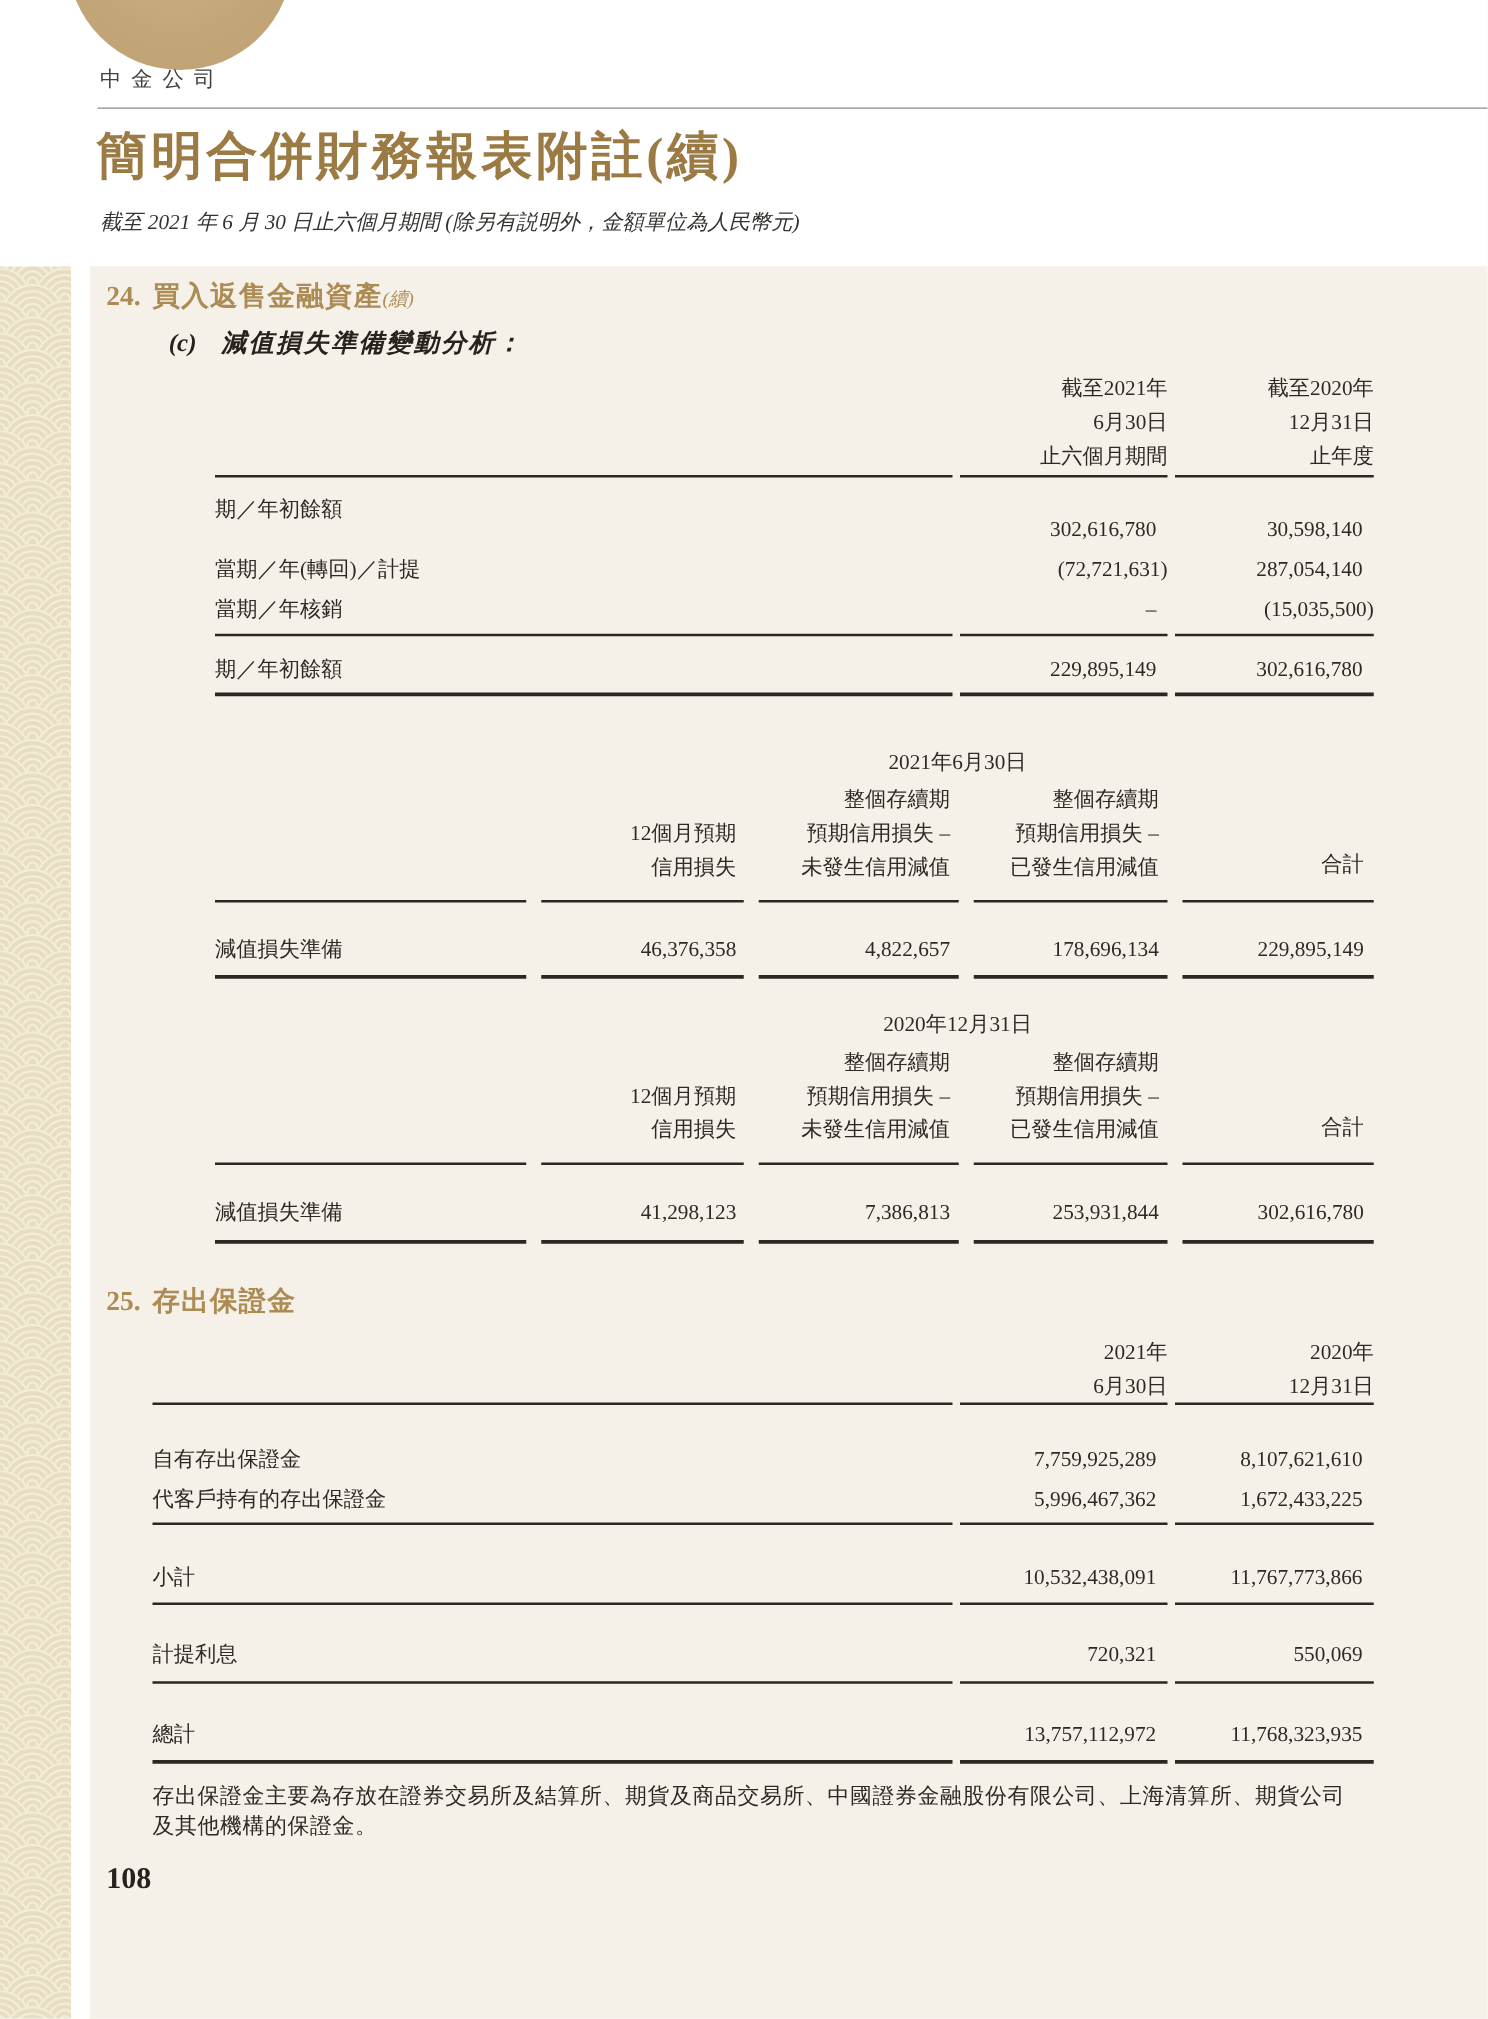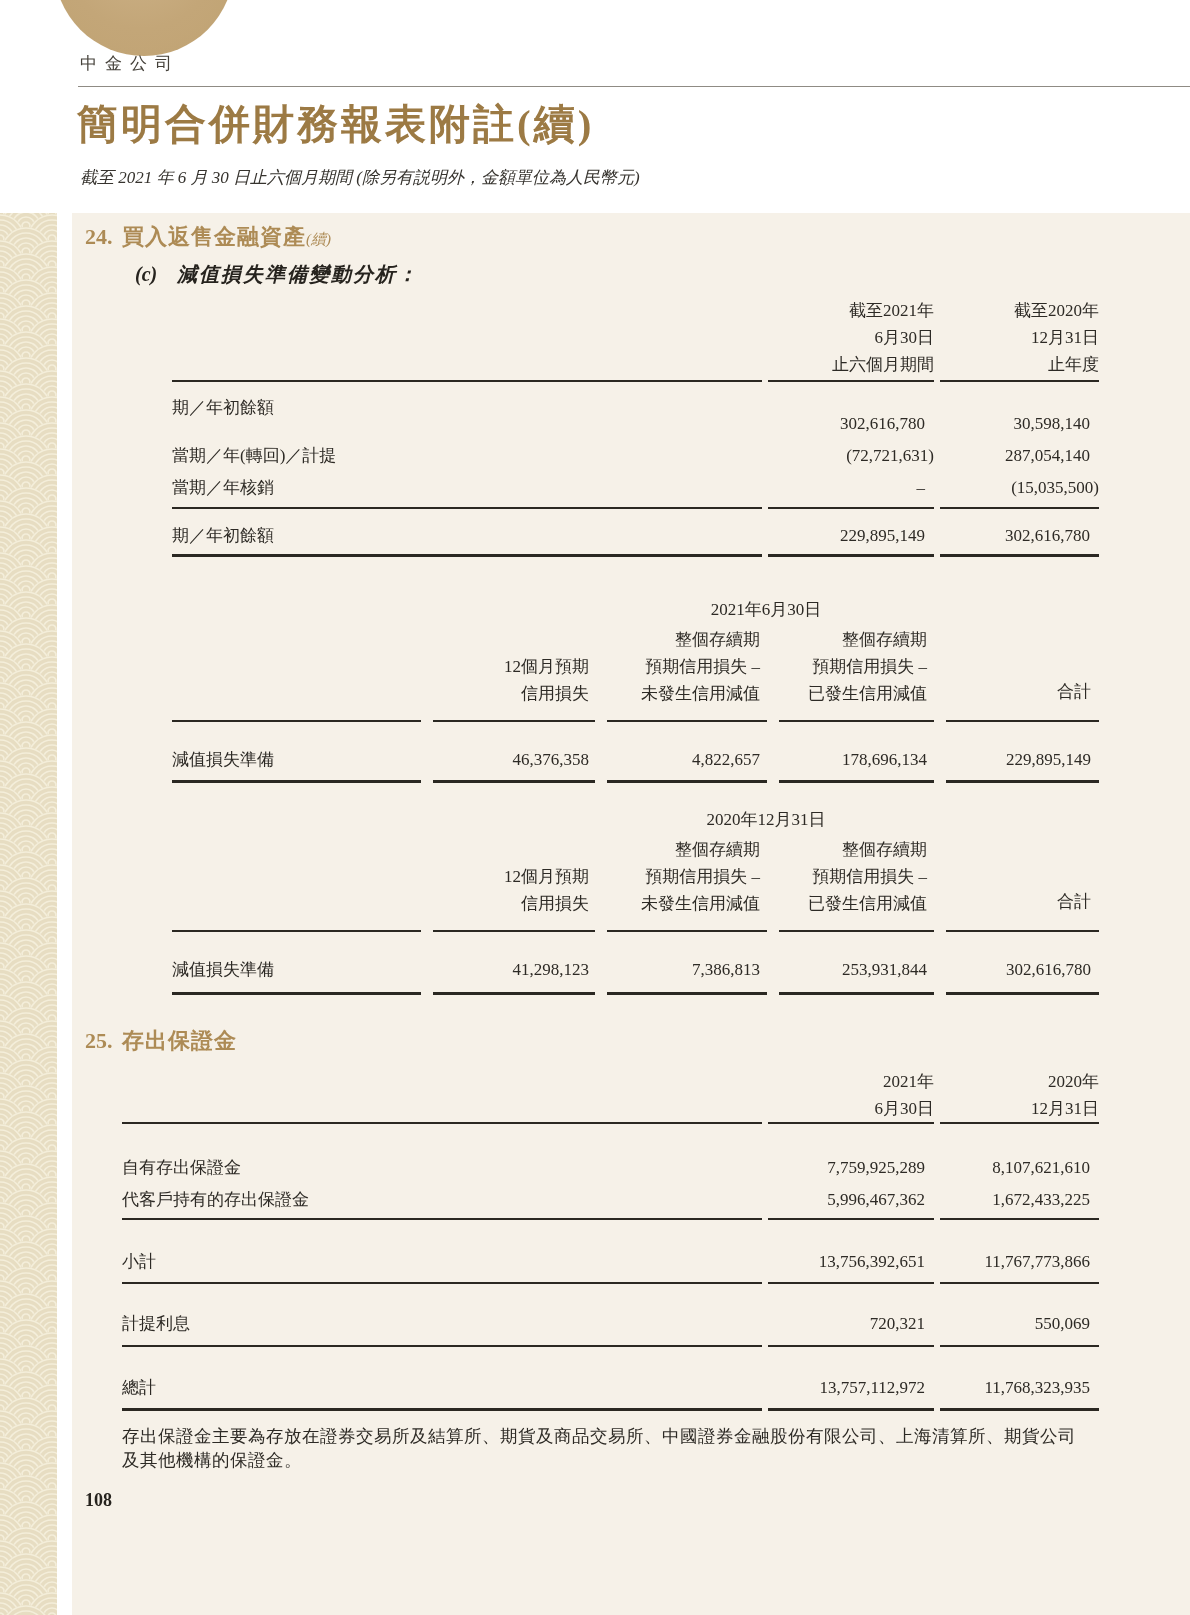--- a/index.html
+++ b/index.html
@@ -48,21 +48,21 @@
   .seg{position:absolute;height:1.5px;background:#2b2822;}
   .h2{height:2px;}.h25{height:2.5px;}.h3{height:3px;}
   .aL{left:172px;width:590px;}.a1{left:768px;width:166px;}.a2{left:940px;width:159px;}
   .dL{left:122px;width:640px;}
   .bL{left:172px;width:249px;}.b1{left:433px;width:162px;}.b2{left:607px;width:160px;}
   .b3{left:779px;width:155px;}.b4{left:946px;width:153px;}
 
   
   .note{position:absolute;left:122px;top:1424px;width:970px;font-size:17.5px;line-height:24px;
         letter-spacing:0.5px;color:#2d2a25;}
-  .pagenum{position:absolute;left:85px;top:1490px;font-size:18px;font-weight:bold;color:#26231e;}
+  .pagenum{position:absolute;left:85px;top:1490px;font-size:24px;font-weight:bold;color:#26231e;}
 </style>
 </head>
 <body>
 
 <svg class="strip" width="57" height="1402" xmlns="http://www.w3.org/2000/svg">
   <defs>
     <g id="fan">
       <circle r="25" fill="#e7ddc2"></circle>
       <circle r="24" fill="none" stroke="#f4eeda" stroke-width="1.7"></circle>
       <circle r="19" fill="none" stroke="#f4eeda" stroke-width="1.7"></circle>
@@ -224,21 +224,21 @@
 
 <div class="c lblD" style="top:1188px">代客戶持有的存出保證金</div>
 <div class="c r b np c1a" style="top:1188px">5,996,467,362</div>
 <div class="c r np c2a" style="top:1188px">1,672,433,225</div>
 
 <i class="seg dL" style="top:1218px"></i>
 <i class="seg a1" style="top:1218px"></i>
 <i class="seg a2" style="top:1218px"></i>
 
 <div class="c lblD" style="top:1250px">小計</div>
-<div class="c r b np c1a" style="top:1250px">13,756,392,651</div>
+<div class="c r b np c1a" style="top:1250px">10,532,438,091</div>
 <div class="c r np c2a" style="top:1250px">11,767,773,866</div>
 
 <i class="seg dL" style="top:1282px"></i>
 <i class="seg a1" style="top:1282px"></i>
 <i class="seg a2" style="top:1282px"></i>
 
 <div class="c lblD" style="top:1312px">計提利息</div>
 <div class="c r b np c1a" style="top:1312px">720,321</div>
 <div class="c r np c2a" style="top:1312px">550,069</div>
 

